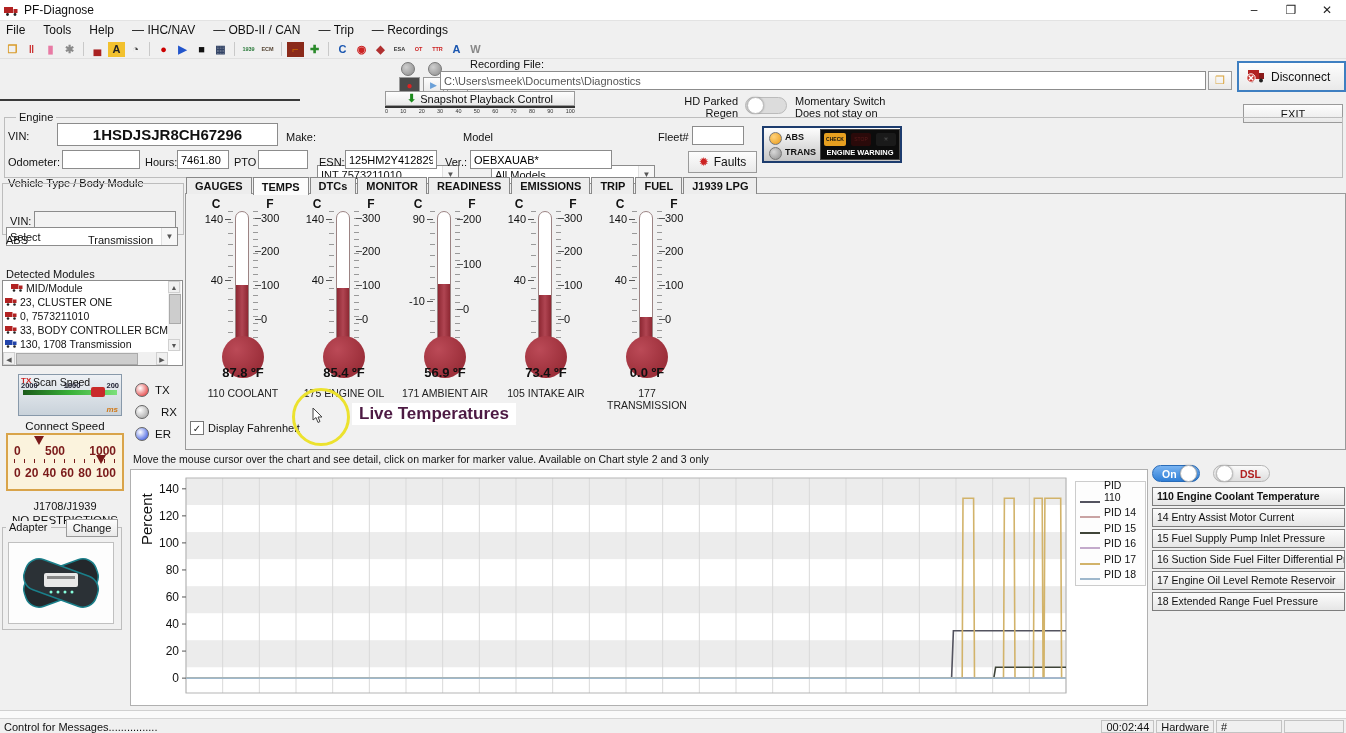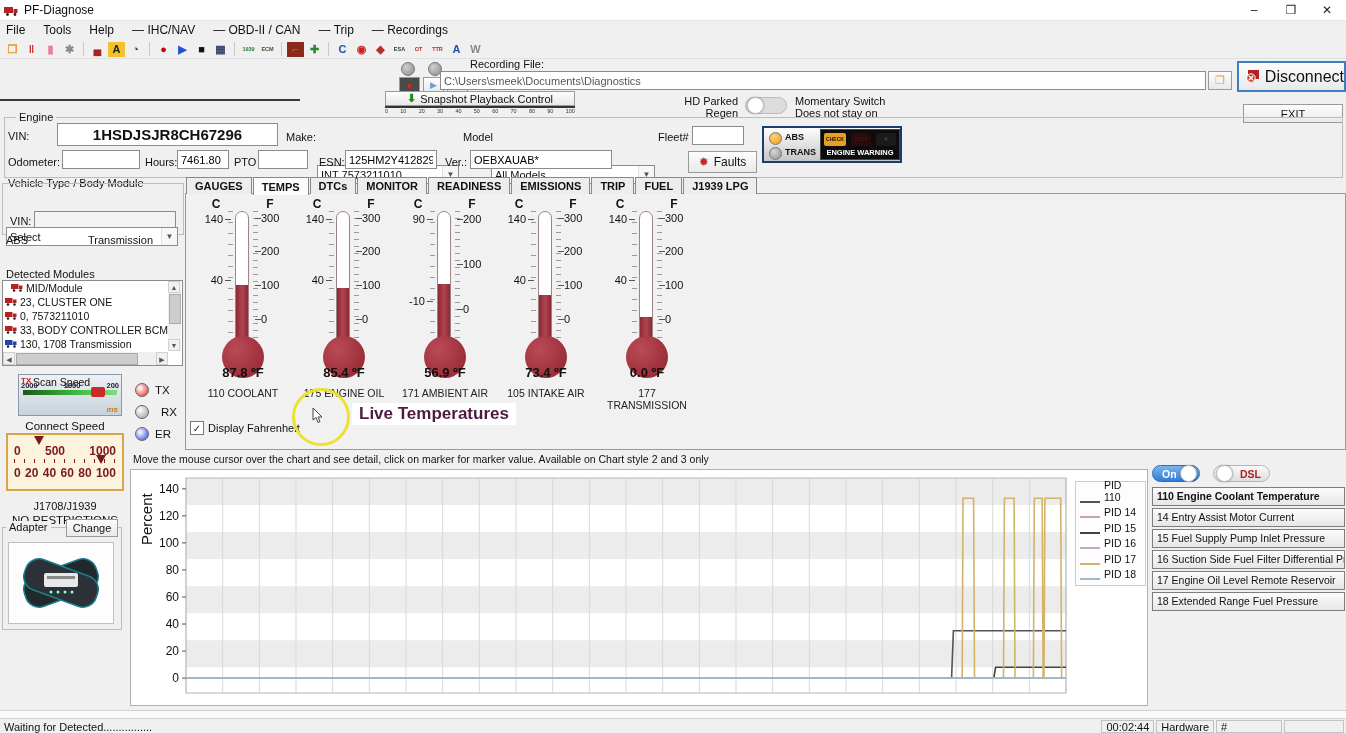--- a/index.html
+++ b/index.html
@@ -172,21 +172,21 @@
 
   <div class="btn" style="left:1237px;top:61px;width:109px;height:31px;border:2px solid #3e7fc1;justify-content:flex-start;padding-left:6px;overflow:hidden">
     <svg width="20" height="15" style="margin-right:6px">
         <rect x="3" y="1" width="11" height="9" fill="#b22222"></rect>
         <rect x="14" y="4" width="5" height="6" fill="#8a1a1a"></rect>
         <circle cx="7" cy="11.5" r="2" fill="#222"></circle>
         <circle cx="16" cy="11.5" r="2" fill="#222"></circle>
         <circle cx="6" cy="9" r="4.2" fill="#c9302c" stroke="#fff" stroke-width="1"></circle>
         <path d="M3.8 6.8 L8.2 11.2 M8.2 6.8 L3.8 11.2" stroke="#fff" stroke-width="1.4"></path>
       </svg>
-    <span style="font-size:16px">Disconnect</span>
+    <span style="font-size:12px">Disconnect</span>
   </div>
   <div class="btn" style="left:1243px;top:104px;width:100px;height:19px">
       <span>EXIT</span>
     </div>
 
   <div class="abs gbox" style="left:4px;top:117px;width:1337px;height:59px"></div>
   <span class="glabel" style="left:16px;top:111px">Engine</span>
 
   <span class="abs" style="left:8px;top:130px">VIN:</span>
   <div class="tbx" style="left:57px;top:123px;width:221px;height:23px;text-align:center;font-weight:bold;font-size:15px;line-height:19px">1HSDJSJR8CH67296</div>
@@ -617,21 +617,21 @@
   </div>
   <div class="pill" style="left:1213px;top:465px;width:57px;background:linear-gradient(#fafafa,#dedede);border:1px solid #b5b5b5;padding:0 2px">
     <span class="knob"></span>
     <span style="color:#b02020;font-weight:bold;font-size:10.5px;margin-left:7px">DSL</span>
   </div>
   <div id="pid-buttons"></div>
 
   <div class="abs" style="left:0;top:710px;width:1346px;height:1px;background:#d0d0d0"></div>
   <div class="abs" style="left:0;top:711px;width:1346px;height:7px;background:#fafafa"></div>
   <div id="statusbar" class="abs">
-    <span style="margin-left:4px">Waiting for Detected................</span>
+    <span style="margin-left:4px">Control for Messages................</span>
     <span style="margin-left:auto" class="scell">00:02:44</span>
     <span class="scell">Hardware</span>
     <span class="scell" style="width:66px"># Scanning!</span>
     <span class="scell" style="width:60px;margin-right:2px"></span>
   </div>
 
 <div class="pidbtn abs" style="top: 487px; font-weight: bold;">110 Engine Coolant Temperature</div>
     <div class="pidbtn abs" style="top: 508px;">14 Entry Assist Motor Current</div>
     <div class="pidbtn abs" style="top: 529px;">15 Fuel Supply Pump Inlet Pressure</div>
     <div class="pidbtn abs" style="top: 550px;">16 Suction Side Fuel Filter Differential Press</div>

